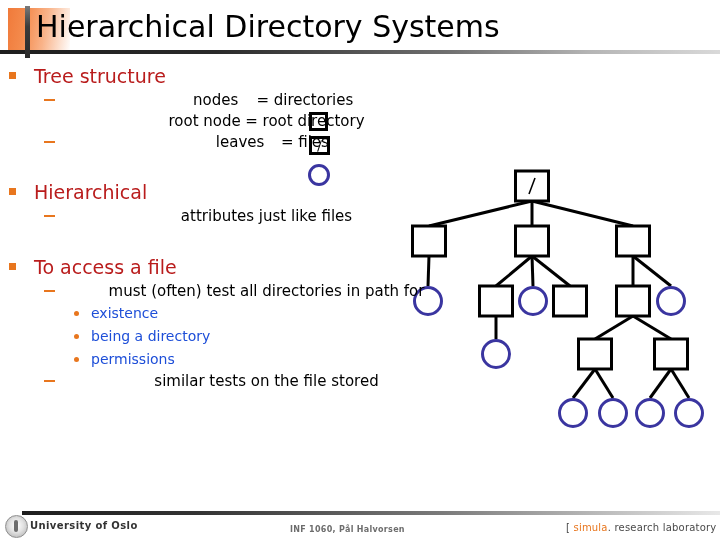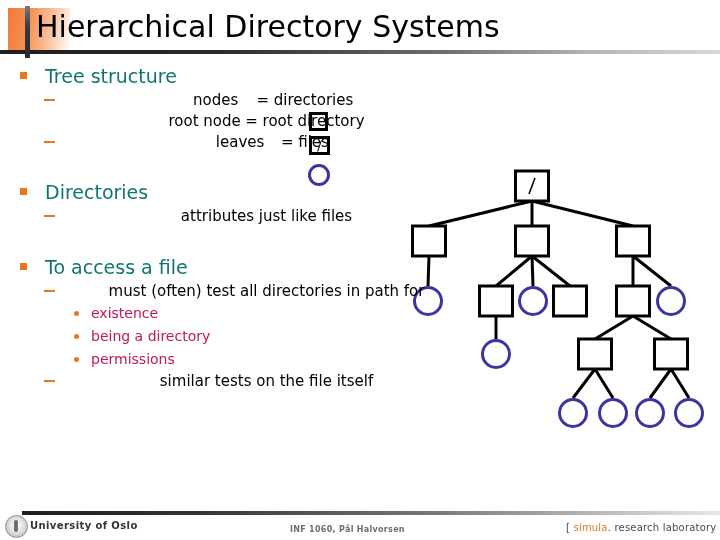--- a/index.html
+++ b/index.html
@@ -65,25 +65,25 @@
   
   .body {
     position: absolute;
     left: 0;
     top: 62px;
     width: 470px;
     z-index: 5;
   }
   .lvl1 {
     position: relative;
-    margin: 0 0 0 11px;
+    margin: 0 0 0 0;
     padding-left: 34px;
     font-size: 19px;
     line-height: 28px;
-    color: #0f766e;
+    color: #b91c1c;
   }
   .lvl1 .sq-bullet {
     position: absolute;
     left: 9px;
     top: 10px;
     width: 7px;
     height: 7px;
     background: #e8761e;
   }
   .lvl2 {
@@ -105,21 +105,21 @@
   }
   .lvl2 .col-a {
     display: inline-block;
     width: 72px;
   }
   .lvl3 {
     position: relative;
     padding-left: 91px;
     font-size: 14px;
     line-height: 23px;
-    color: #be185d;
+    color: #1d4ed8;
     white-space: nowrap;
   }
   .lvl3 .dot {
     position: absolute;
     left: 74px;
     top: 9px;
     width: 5px;
     height: 5px;
     border-radius: 50%;
     background: #e8761e;
@@ -272,21 +272,21 @@
     <div class="lvl2">
       <span class="dash"></span>
       <span class="col-a">leaves</span>
       <span>= files</span>
     </div>
 
     <div class="gap-a"></div>
 
     <div class="lvl1">
       <span class="sq-bullet"></span>
-      <span>Directories</span>
+      <span>Hierarchical</span>
     </div>
     <div class="lvl2">
       <span class="dash"></span>
       <span>attributes just like files</span>
     </div>
 
     <div class="gap-b"></div>
 
     <div class="lvl1">
       <span class="sq-bullet"></span>
@@ -303,21 +303,21 @@
     <div class="lvl3">
       <span class="dot"></span>
       <span>being a directory</span>
     </div>
     <div class="lvl3">
       <span class="dot"></span>
       <span>permissions</span>
     </div>
     <div class="lvl2">
       <span class="dash"></span>
-      <span>similar tests on the file itself</span>
+      <span>similar tests on the file stored</span>
     </div>
   </div>
 
   <div class="lg-square"></div>
   <div class="lg-rootsquare">
     <span class="slash"></span>
   </div>
   <div class="lg-circle"></div>
 
   <svg id="tree" viewBox="0 0 720 540" xmlns="http://www.w3.org/2000/svg">

